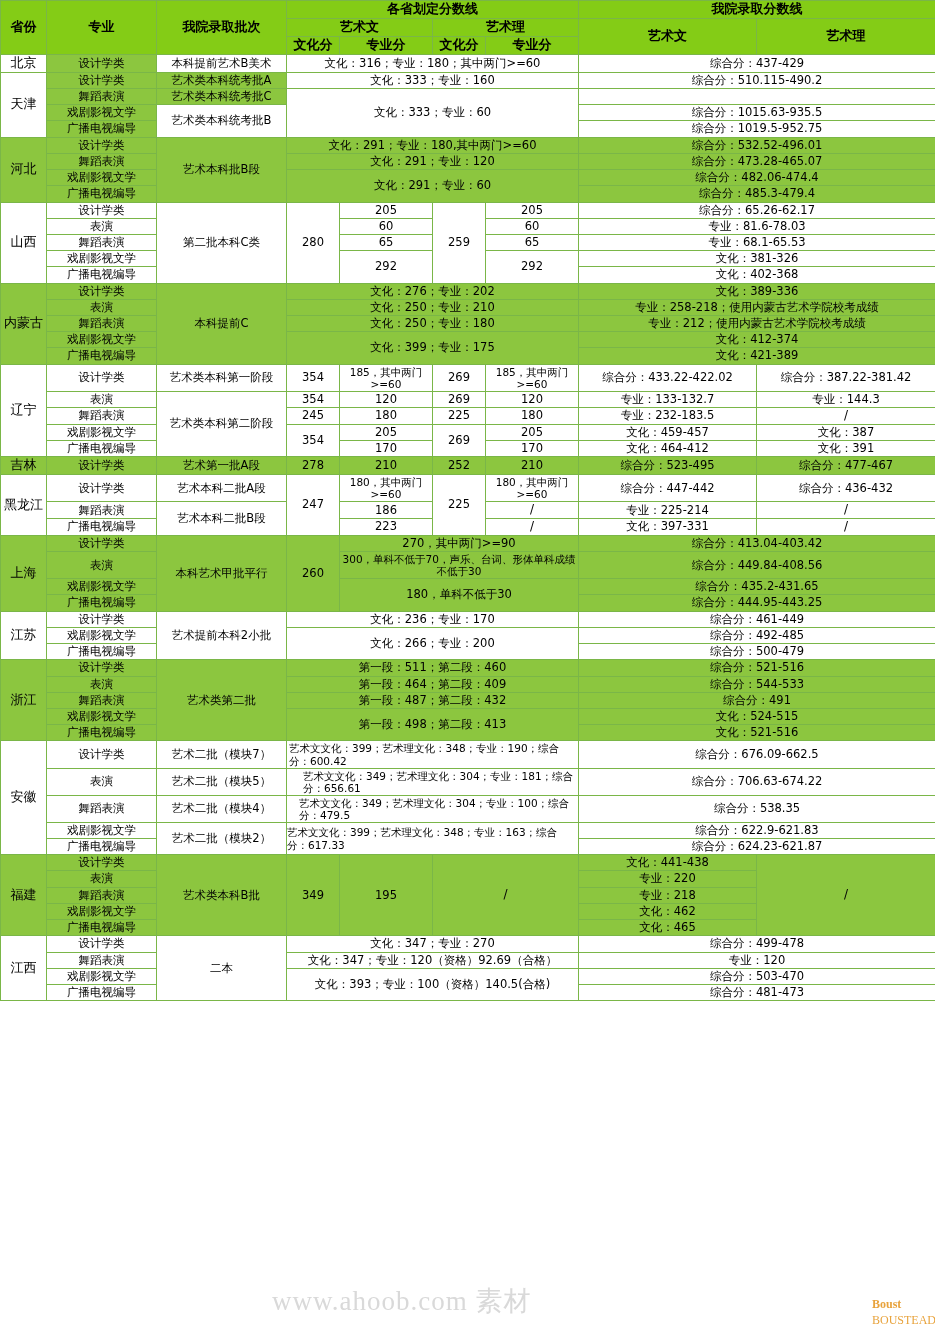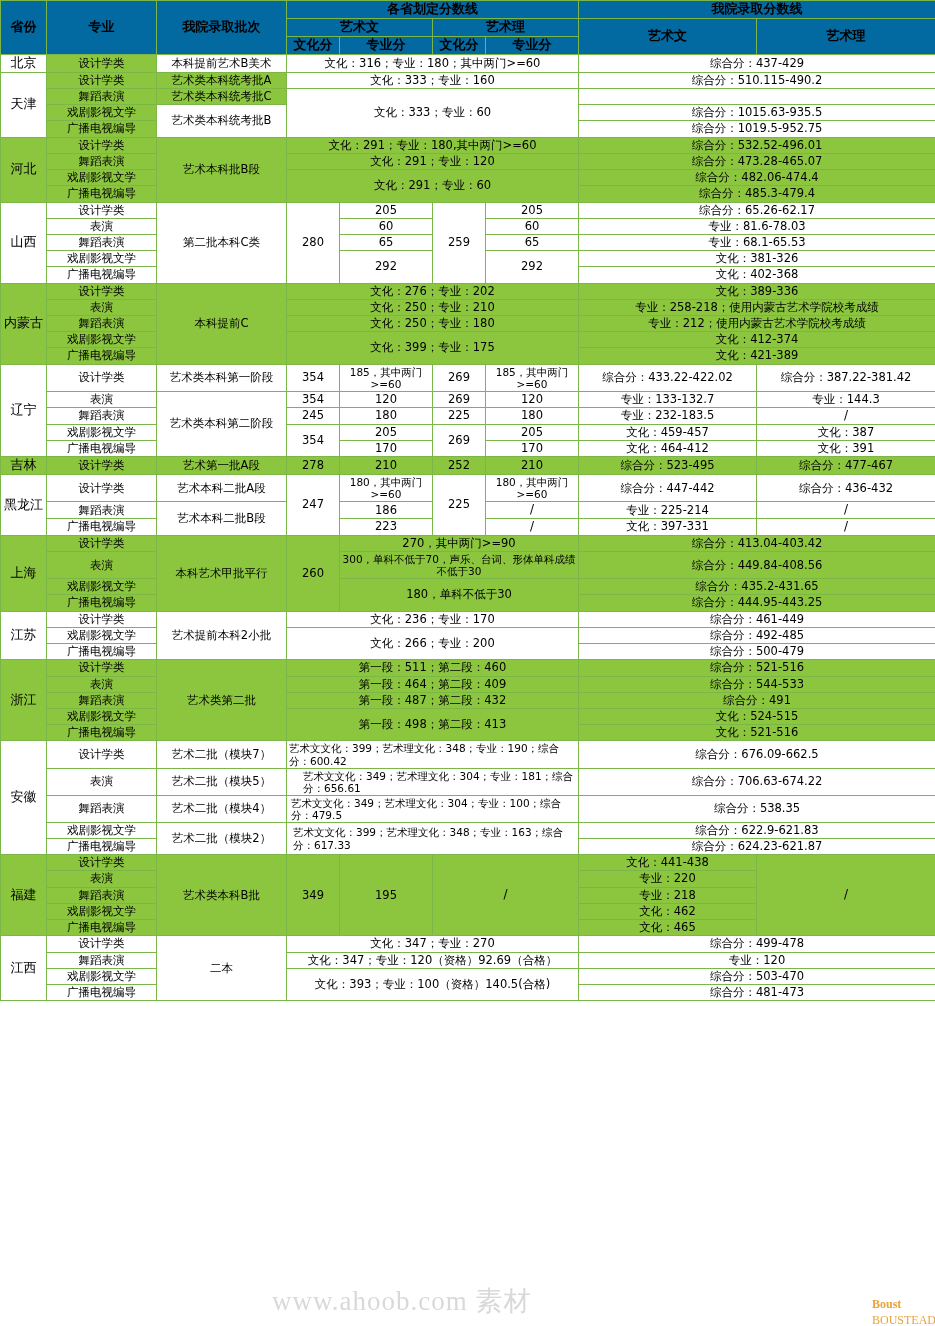--- a/index.html
+++ b/index.html
@@ -1,20 +1,20 @@
 <!DOCTYPE html>
 <html><head>
 <meta charset="utf-8">
 <style>
   html,body{margin:0;padding:0;background:#fff;}
   body{font-family:"DejaVu Sans","Liberation Sans",sans-serif;}
   #sheet{width:935px;height:1326px;position:relative;overflow:hidden;background:#fff;}
   table{border-collapse:collapse;width:935px;table-layout:fixed;}
   td,th{border:1px solid #7ab648;font-size:11.5px;color:#000;text-align:center;vertical-align:middle;padding:1px 2px;line-height:1.15;font-weight:normal;}
-  .hdr{background:#0369a1;font-weight:bold;font-size:13px;}
+  .hdr{background:#84cc16;font-weight:bold;font-size:13px;}
   .green{background:#8cc63f;}
   .white{background:#ffffff;}
   .prov{font-size:13px;}
   .small{font-size:10.5px;}
   .slash{font-size:12px;}
   .wm{position:absolute;left:0;top:0;width:935px;height:1154px;pointer-events:none;}
   .wm-text{position:absolute;left:272px;top:1283px;font-size:27px;color:#d9d9d9;letter-spacing:1px;font-family:"Liberation Serif",serif;}
   .wm-logo{position:absolute;left:872px;top:1297px;font-size:12px;color:#e8a33d;font-weight:bold;font-family:"Liberation Serif",serif;}
   .wm-logo-sub{position:absolute;left:872px;top:1313px;font-size:12px;color:#e8a33d;font-family:"Liberation Serif",serif;}
 </style>
@@ -331,27 +331,27 @@
   </tr>
   <tr>
     <td class="white">表演</td>
     <td class="white">艺术二批（模块5）</td>
     <td class="white small" colspan="4" style="text-align:left;padding-left:16px">艺术文文化：349；艺术理文化：304；专业：181；综合分：656.61</td>
     <td class="white" colspan="2">综合分：706.63-674.22</td>
   </tr>
   <tr>
     <td class="white">舞蹈表演</td>
     <td class="white">艺术二批（模块4）</td>
-    <td class="white small" colspan="4" style="text-align:left;padding-left:4px">艺术文文化：349；艺术理文化：304；专业：100；综合分：479.5</td>
+    <td class="white small" colspan="4" style="text-align:left;padding-left:12px">艺术文文化：349；艺术理文化：304；专业：100；综合分：479.5</td>
     <td class="white" colspan="2">综合分：538.35</td>
   </tr>
   <tr>
     <td class="white">戏剧影视文学</td>
     <td class="white" rowspan="2">艺术二批（模块2）</td>
-    <td class="white small" colspan="4" rowspan="2" style="text-align:left;padding-left:6px">艺术文文化：399；艺术理文化：348；专业：163；综合分：617.33</td>
+    <td class="white small" colspan="4" rowspan="2" style="text-align:left;padding-left:0">艺术文文化：399；艺术理文化：348；专业：163；综合分：617.33</td>
     <td class="white" colspan="2">综合分：622.9-621.83</td>
   </tr>
   <tr>
     <td class="white">广播电视编导</td>
     <td class="white" colspan="2">综合分：624.23-621.87</td>
   </tr>
 
   <tr>
     <td class="green prov" rowspan="5">福建</td>
     <td class="green">设计学类</td>

